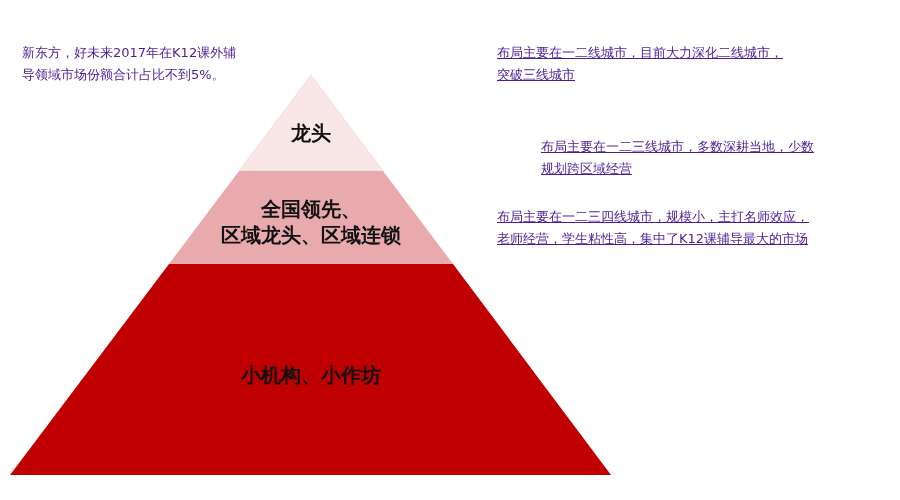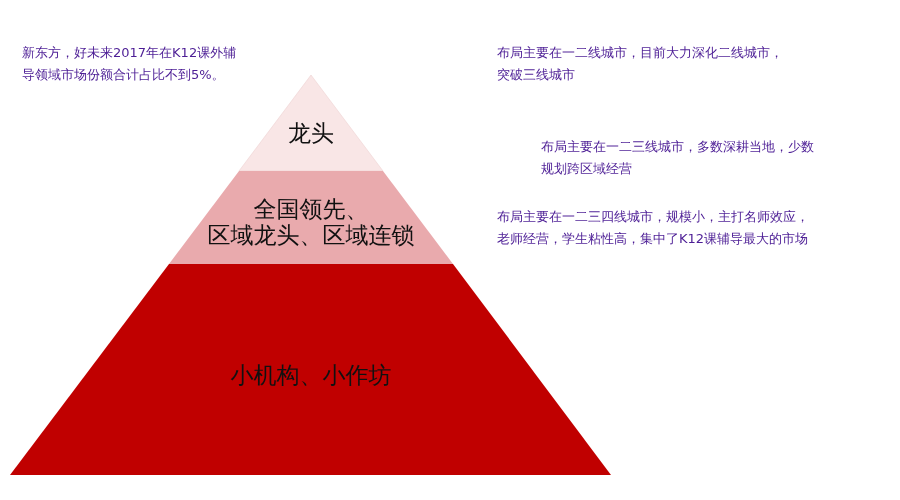--- a/index.html
+++ b/index.html
@@ -22,35 +22,36 @@
       letter-spacing: 0px;
     }
     .note-left {
       left: 22px;
       top: 42px;
       width: 270px;
     }
     .note-right {
       left: 497px;
       width: 395px;
+      text-decoration: underline;
     }
     .note-r1 { top: 42px; }
     .note-r2 { top: 136px; margin-left: 44px; }
     .note-r3 { top: 206px; }
     svg.pyramid {
       position: absolute;
       left: 0;
       top: 0;
     }
     .layer-label {
       position: absolute;
-      font-weight: normal;
+      font-weight: bold;
       color: #111111;
       text-align: center;
-      font-size: 23px;
+      font-size: 20px;
       line-height: 26px;
     }
     .label-top {
       left: 251px;
       top: 120px;
       width: 120px;
     }
     .label-mid {
       left: 190px;
       top: 196px;

